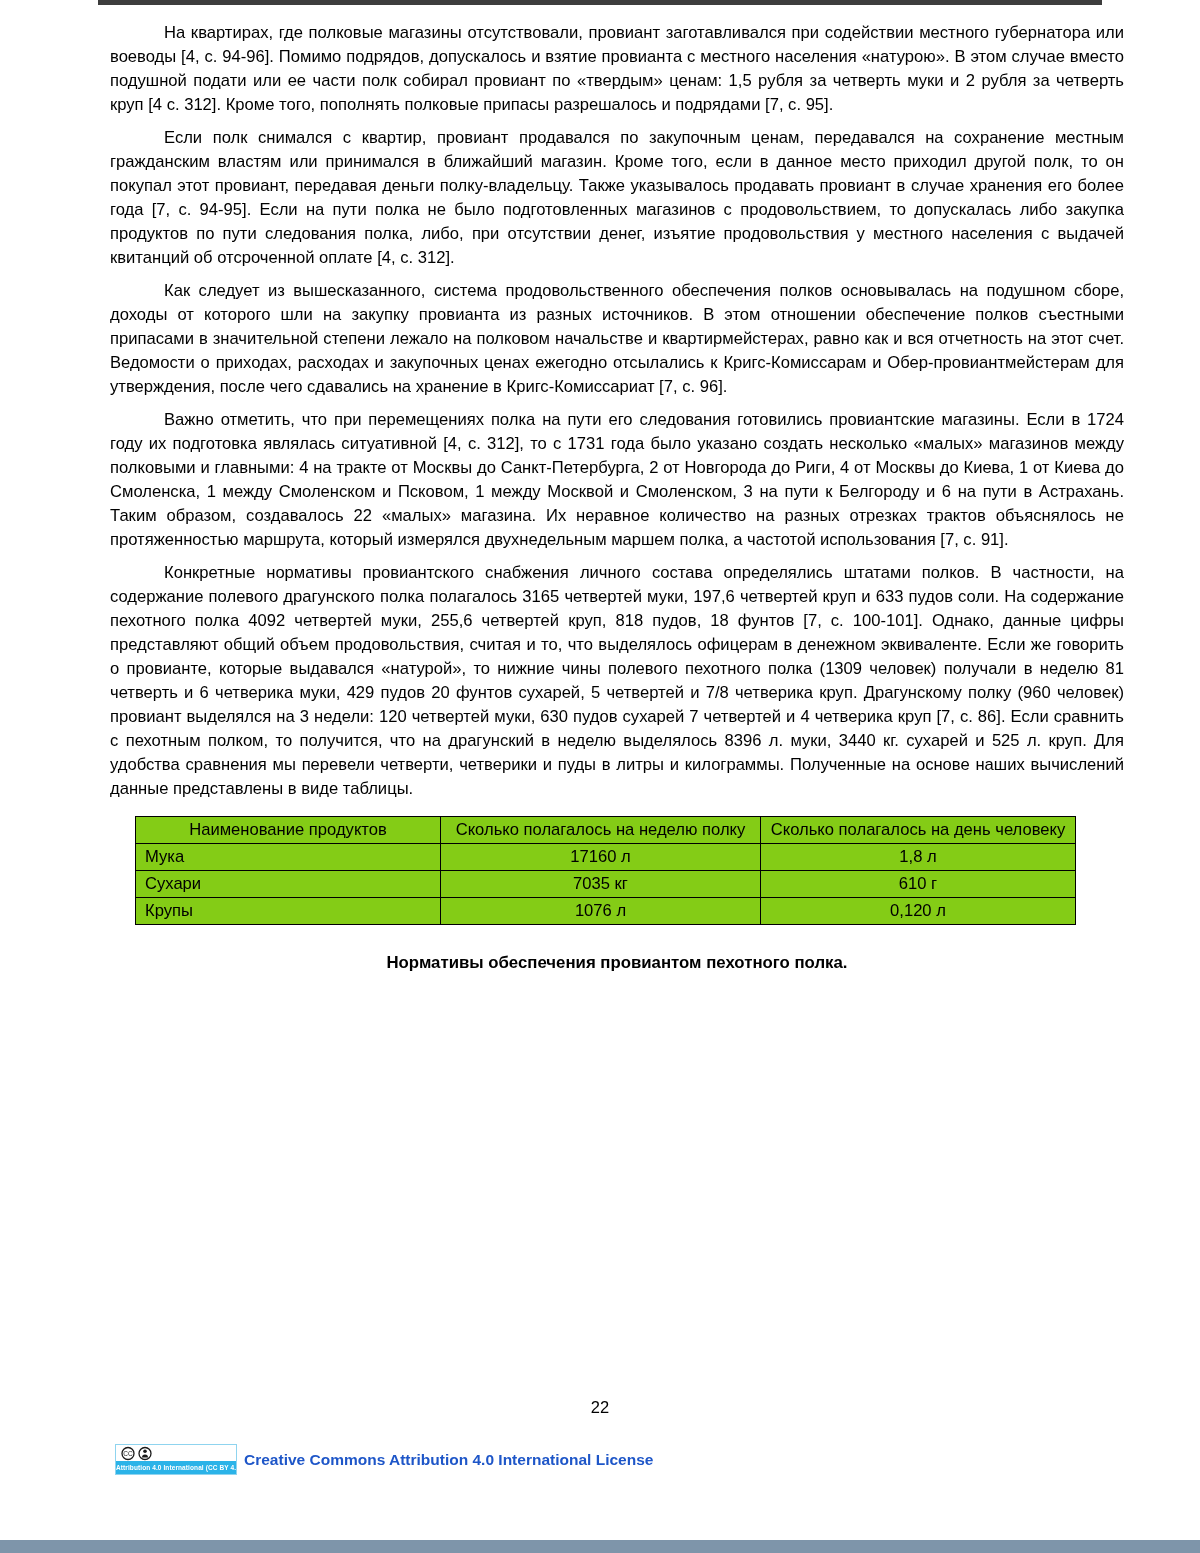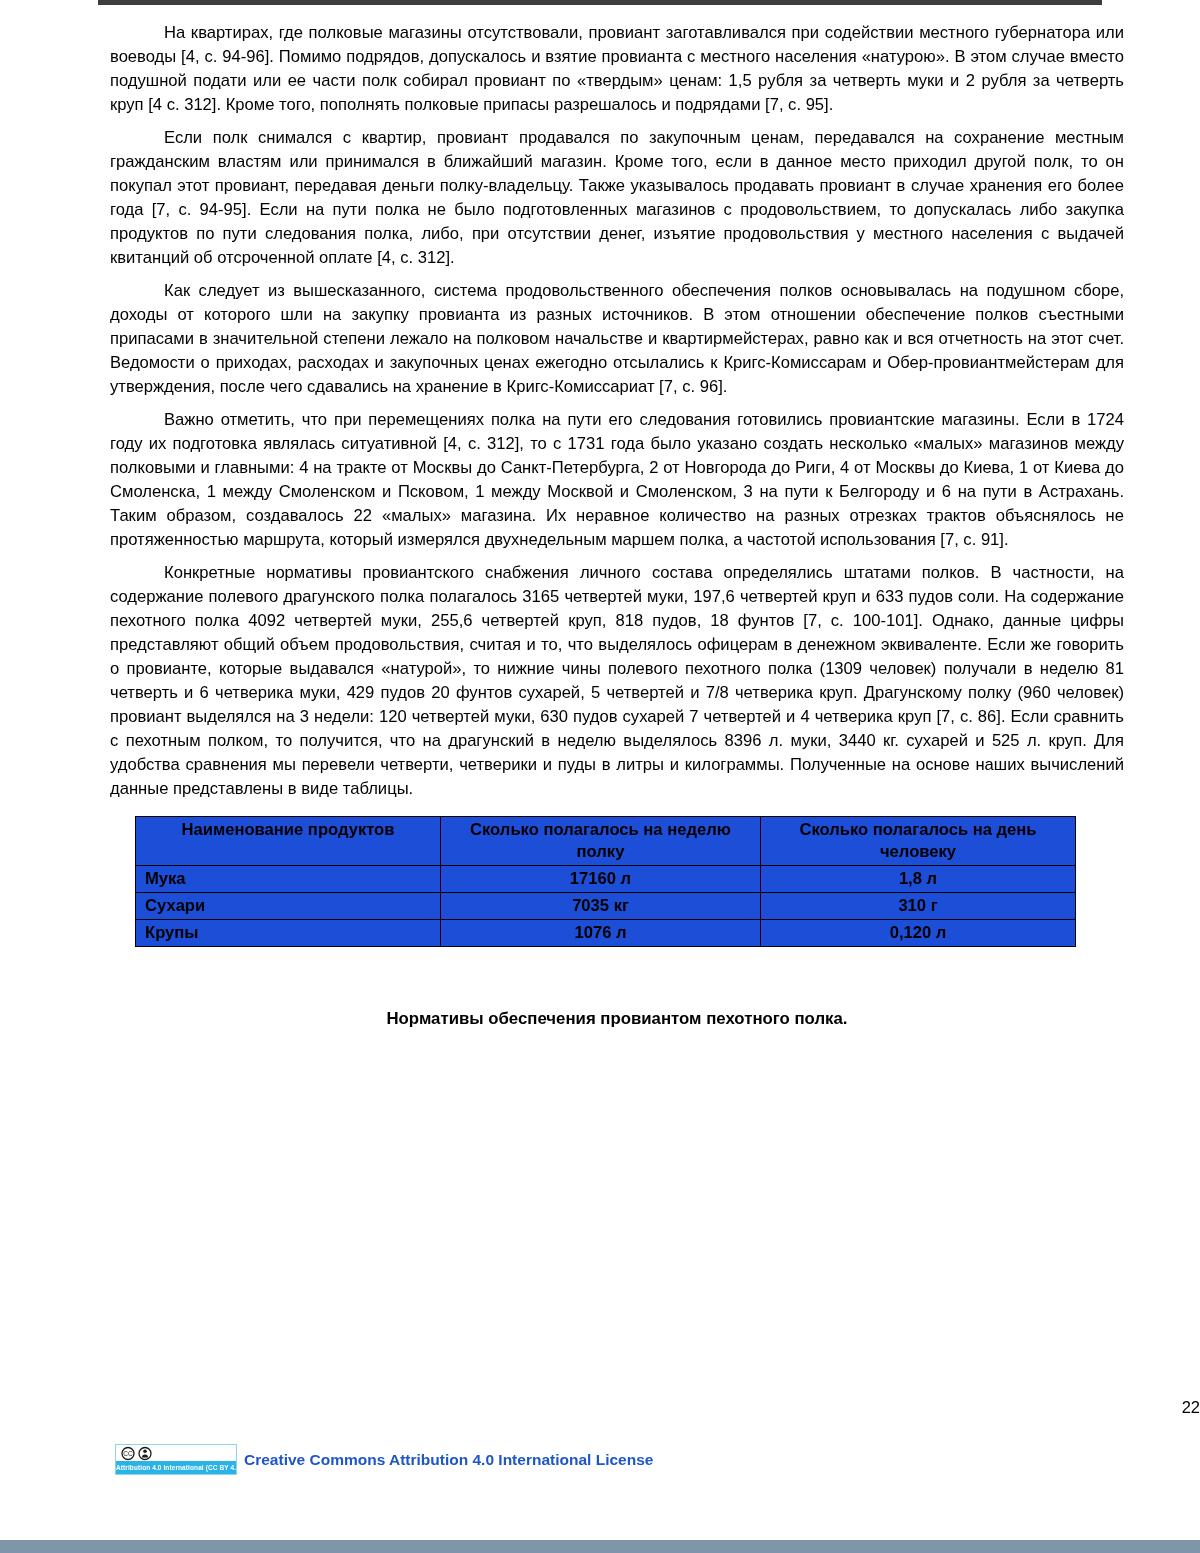--- a/index.html
+++ b/index.html
@@ -31,39 +31,39 @@
   }
   .para { text-indent:54px; margin-bottom:9px; }
   .ptable {
     border-collapse:collapse;
     margin:15px 0 0 25px;
     width:940px;
     table-layout:fixed;
   }
   .ptable th, .ptable td {
     border:1px solid #000;
-    font-weight:bold;
+    font-weight:normal;
     font-size:16.6px; line-height:22px;
     padding:2px 6px;
     text-align:center;
     vertical-align:top;
-    background:#1d4ed8;
+    background:#84cc16;
   }
   .ptable td.cl { text-align:left; padding-left:9px; }
   .col-product { width:305px; } .col-week { width:320px; } .col-day { width:315px; }
   .caption {
-    margin-top:60px;
+    margin-top:26px;
     text-align:center;
     font-weight:bold;
     font-size:16.8px;
     text-indent:0;
   }
   .pageno {
     position:absolute; top:1398px; left:0; right:0;
-    text-align:right; font-size:16.5px;
+    text-align:center; font-size:16.5px;
   }
   .footer {
     position:absolute; top:1444px; left:115px;
     display:flex; align-items:center; gap:7px;
   }
   .cc-badge {
     width:122px; height:31px;
     border:1px solid #8fd4ef;
     display:flex; flex-direction:column;
     background:#fff;
@@ -117,21 +117,21 @@
       </thead>
       <tbody>
         <tr>
           <td class="cl">Мука</td>
           <td>17160 л</td>
           <td>1,8 л</td>
         </tr>
         <tr>
           <td class="cl">Сухари</td>
           <td>7035 кг</td>
-          <td>310 г</td>
+          <td>610 г</td>
         </tr>
         <tr>
           <td class="cl">Крупы</td>
           <td>1076 л</td>
           <td>0,120 л</td>
         </tr>
       </tbody>
     </table>
 
     <p class="caption">Нормативы обеспечения провиантом пехотного полка.</p>

